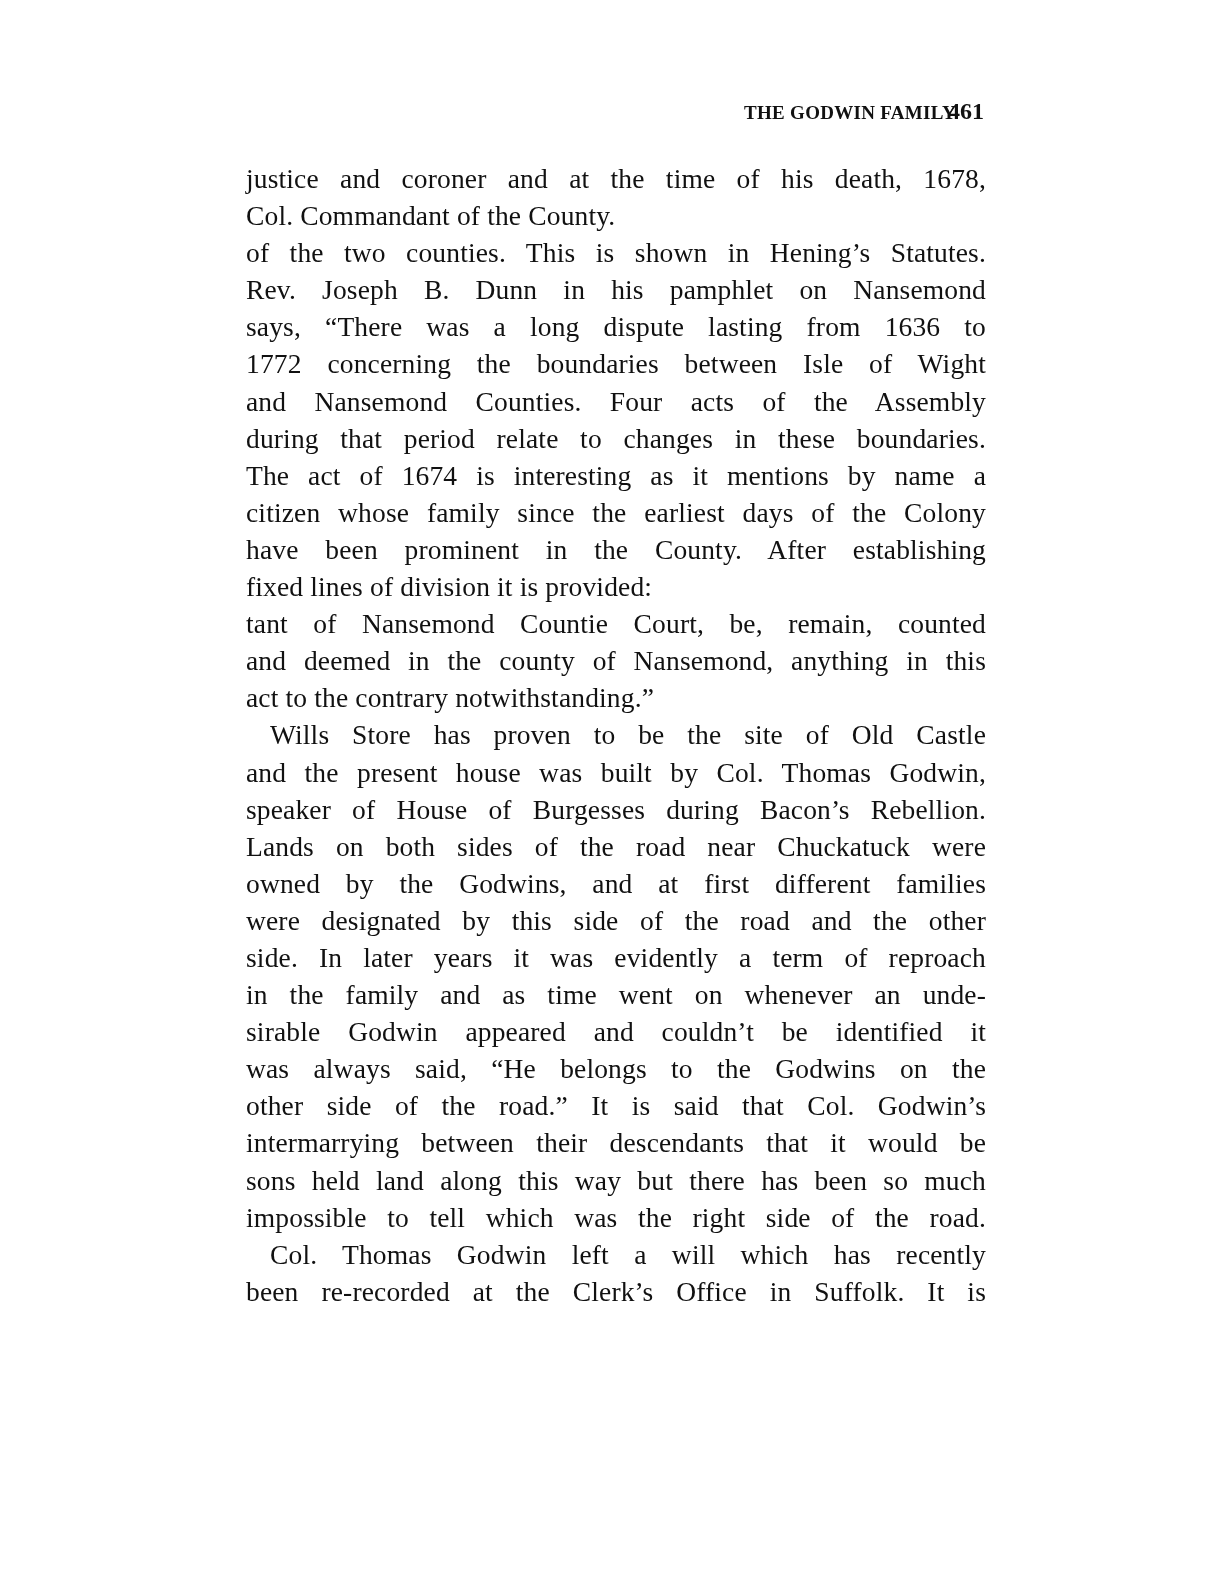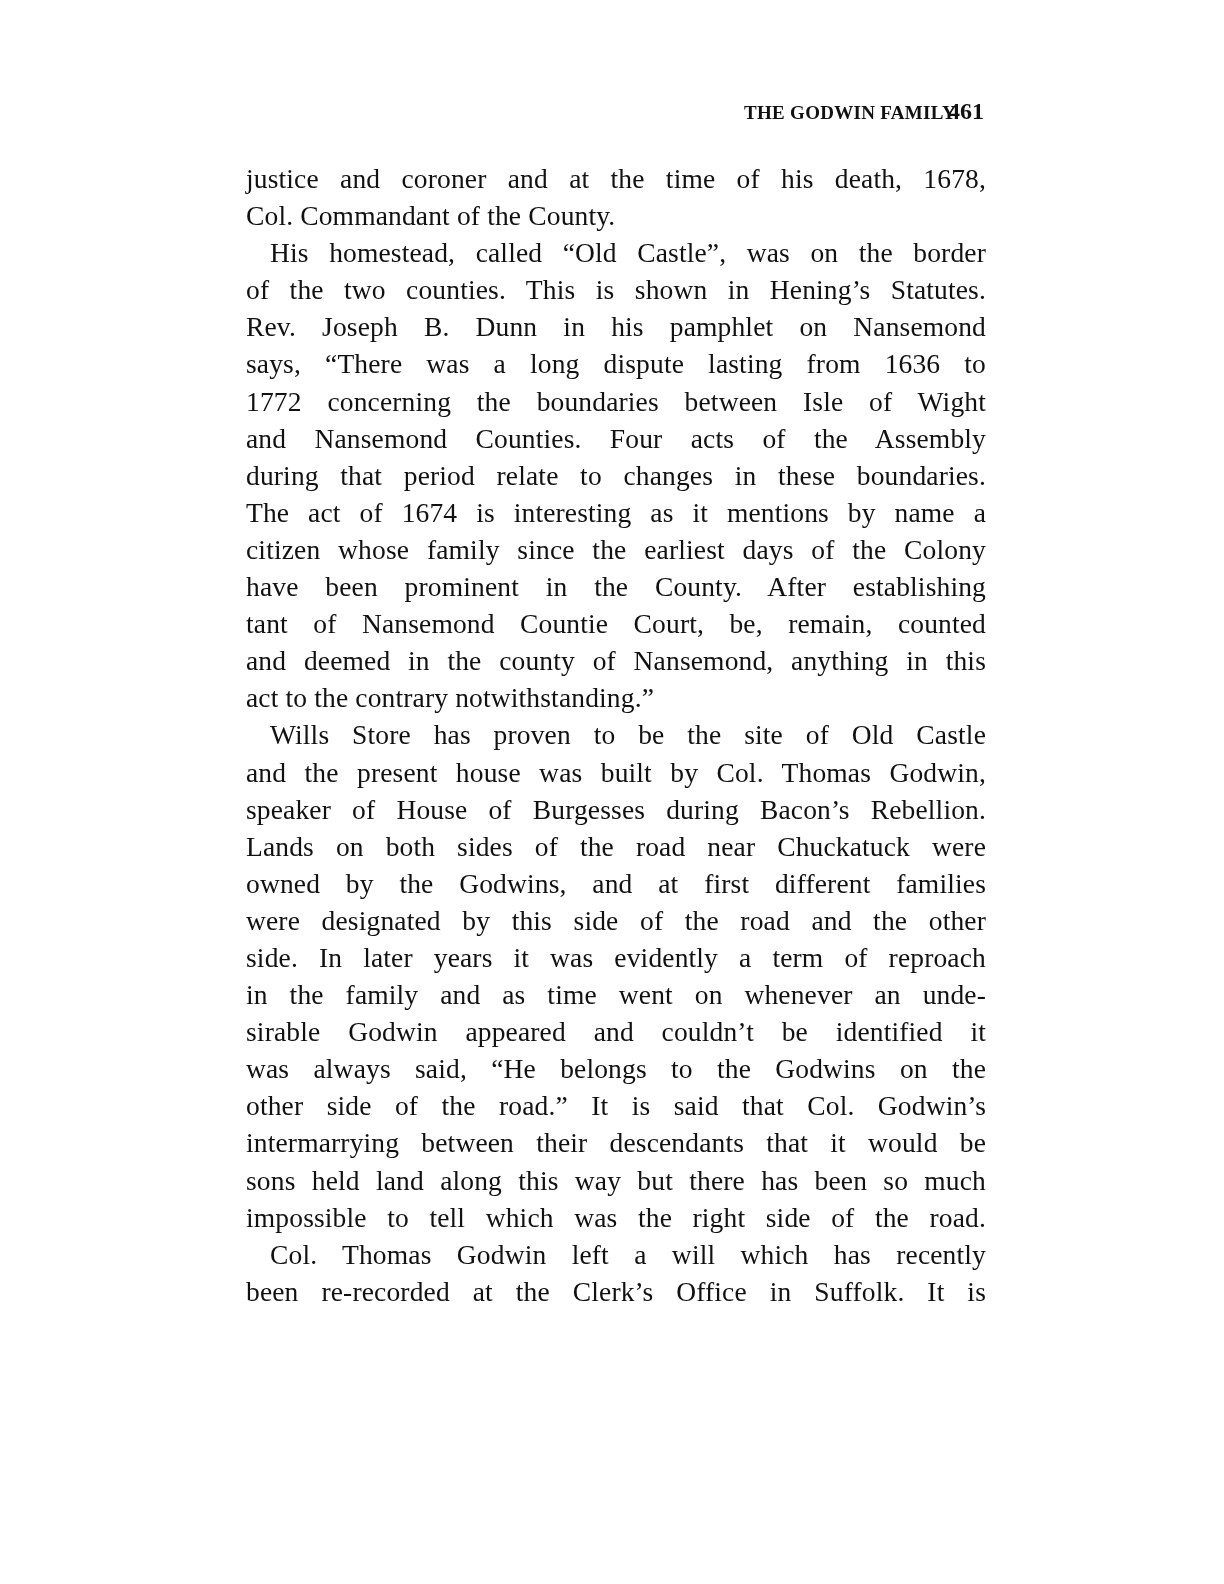--- a/index.html
+++ b/index.html
@@ -41,30 +41,30 @@
 
 <div class="page">
   <div class="running-head">
     <div class="running-title">THE GODWIN FAMILY</div>
     <div class="page-number">461</div>
   </div>
 
   <div class="body-text" id="body-text">
       <div class="line">justice and coroner and at the time of his death, 1678,</div>
       <div class="line last">Col. Commandant of the County.</div>
-      <div class="line indent">His homestead, called “Old Castle”, was on the border</div>
       <div class="line">of the two counties.  This is shown in Hening’s Statutes.</div>
       <div class="line">Rev. Joseph B. Dunn in his pamphlet on Nansemond</div>
       <div class="line">says, “There was a long dispute lasting from 1636 to</div>
       <div class="line">1772 concerning the boundaries between Isle of Wight</div>
       <div class="line">and Nansemond Counties.  Four acts of the Assembly</div>
       <div class="line">during that period relate to changes in these boundaries.</div>
       <div class="line">The act of 1674 is interesting as it mentions by name a</div>
       <div class="line">citizen whose family since the earliest days of the Colony</div>
       <div class="line">have been prominent in the County.  After establishing</div>
+      <div class="line last">fixed lines of division it is provided:</div>
       <div class="line">tant of Nansemond Countie Court, be, remain, counted</div>
       <div class="line">and deemed in the county of Nansemond, anything in this</div>
       <div class="line last">act to the contrary notwithstanding.”</div>
       <div class="line indent">Wills Store has proven to be the site of Old Castle</div>
       <div class="line">and the present house was built by Col. Thomas Godwin,</div>
       <div class="line">speaker of House of Burgesses during Bacon’s Rebellion.</div>
       <div class="line">Lands on both sides of the road near Chuckatuck were</div>
       <div class="line">owned by the Godwins, and at first different families</div>
       <div class="line">were designated by this side of the road and the other</div>
       <div class="line">side.  In later years it was evidently a term of reproach</div>

